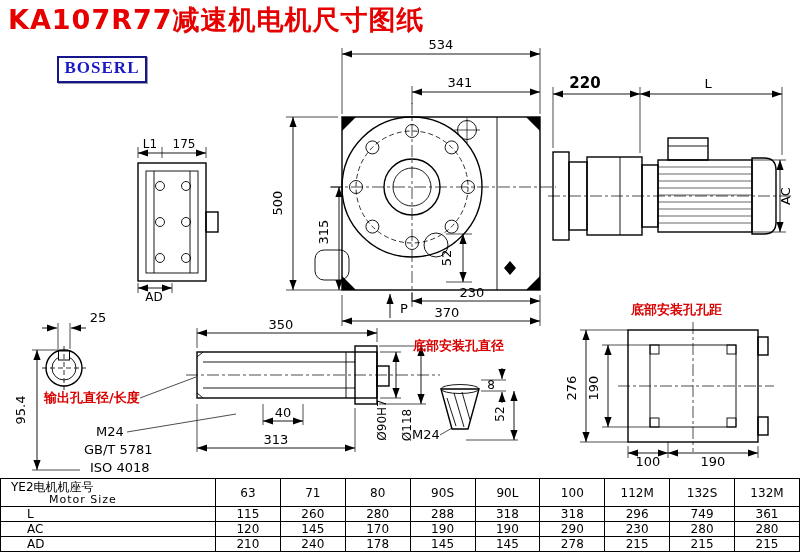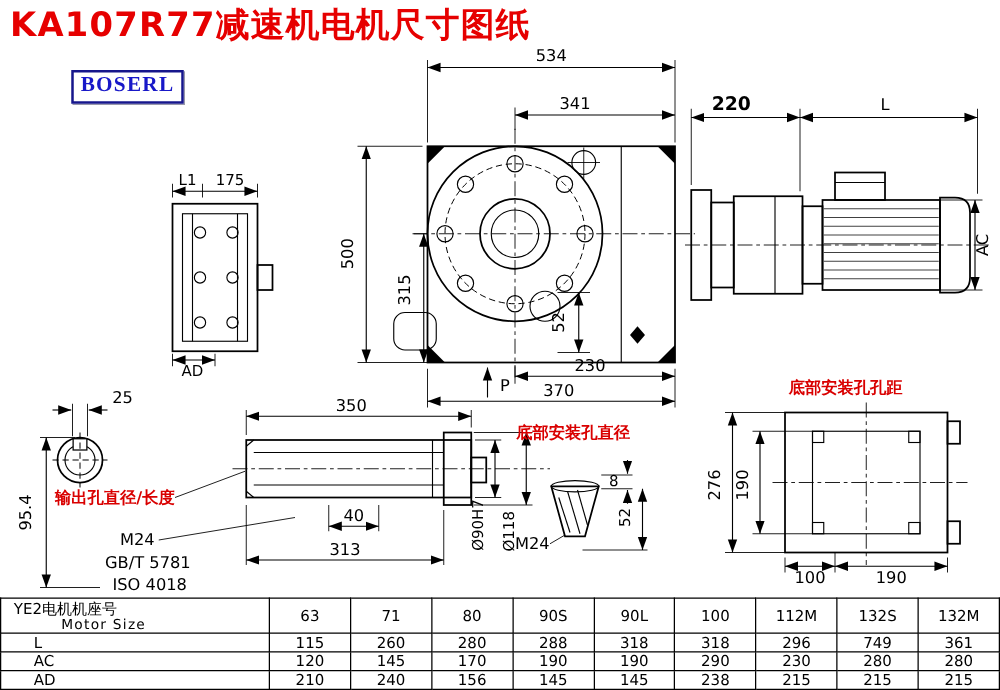--- a/index.html
+++ b/index.html
@@ -360,24 +360,24 @@
         <td>190</td>
         <td>290</td>
         <td>230</td>
         <td>280</td>
         <td>280</td>
       </tr>
       <tr class="rw">
         <td class="rl">AD</td>
         <td>210</td>
         <td>240</td>
-        <td>156</td>
+        <td>178</td>
         <td>145</td>
         <td>145</td>
-        <td>238</td>
+        <td>278</td>
         <td>215</td>
         <td>215</td>
         <td>215</td>
       </tr>
     </tbody>
   </table>
 
 </div>
 
 </body></html>

